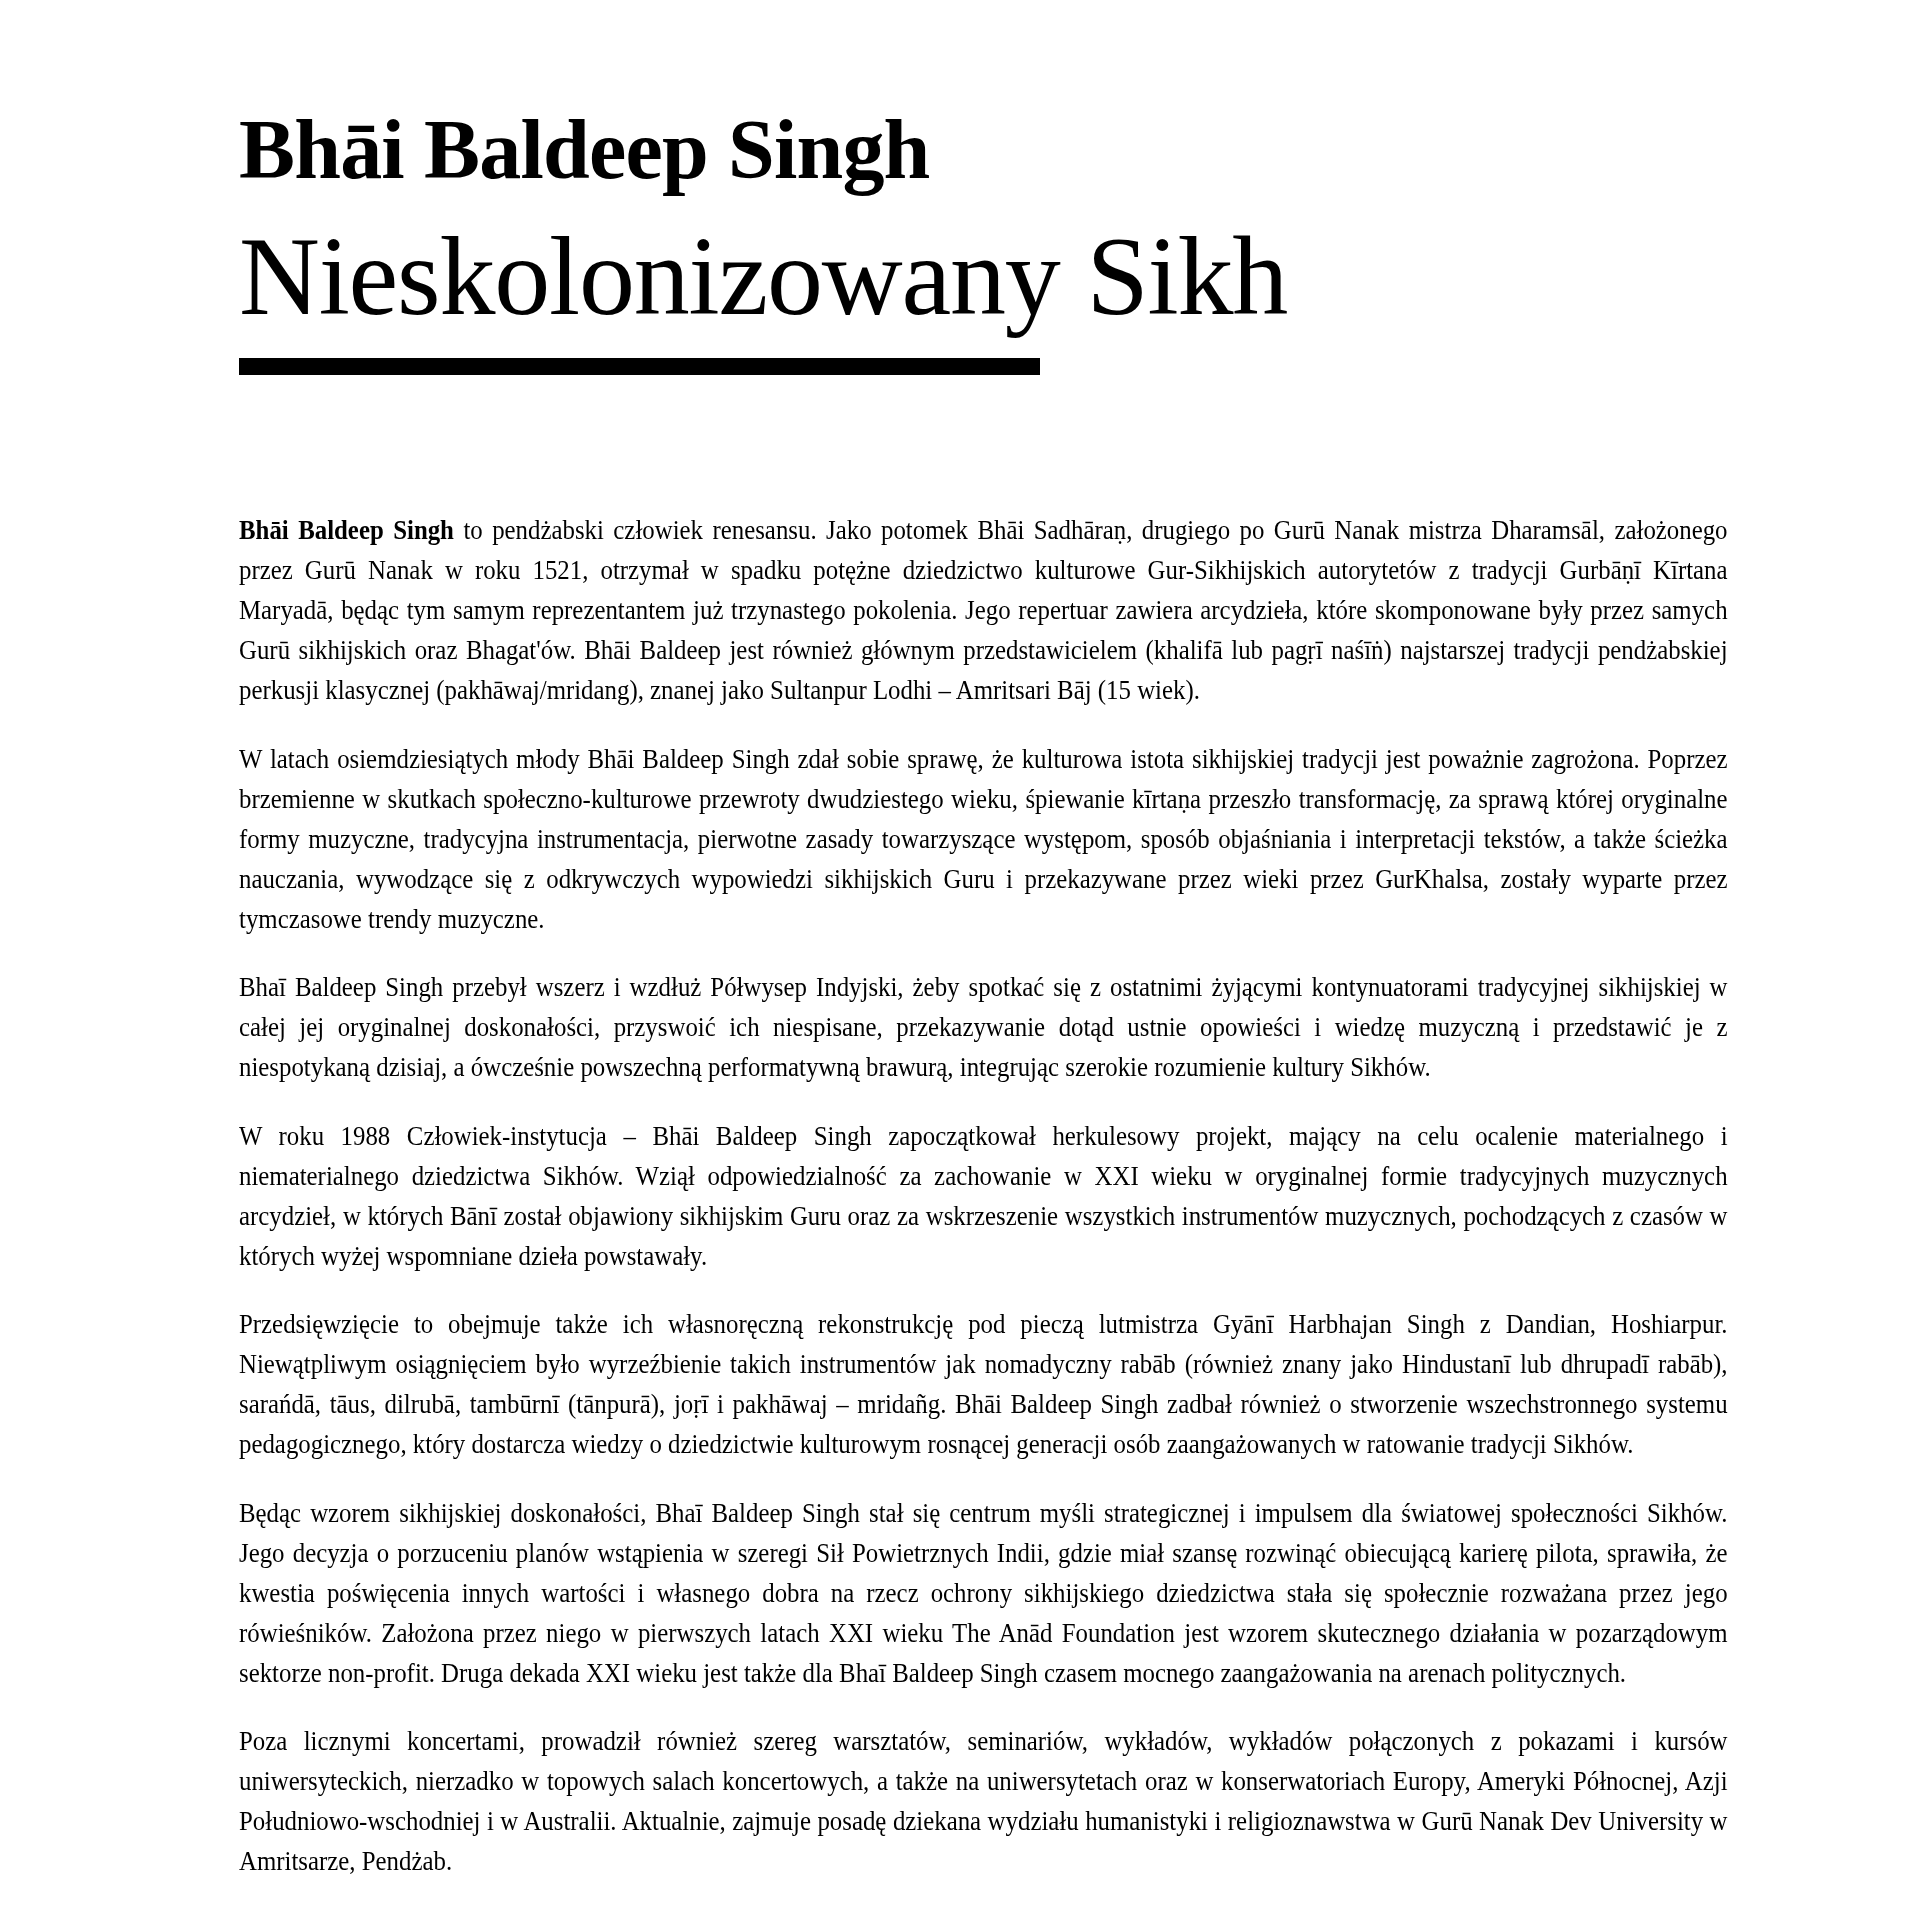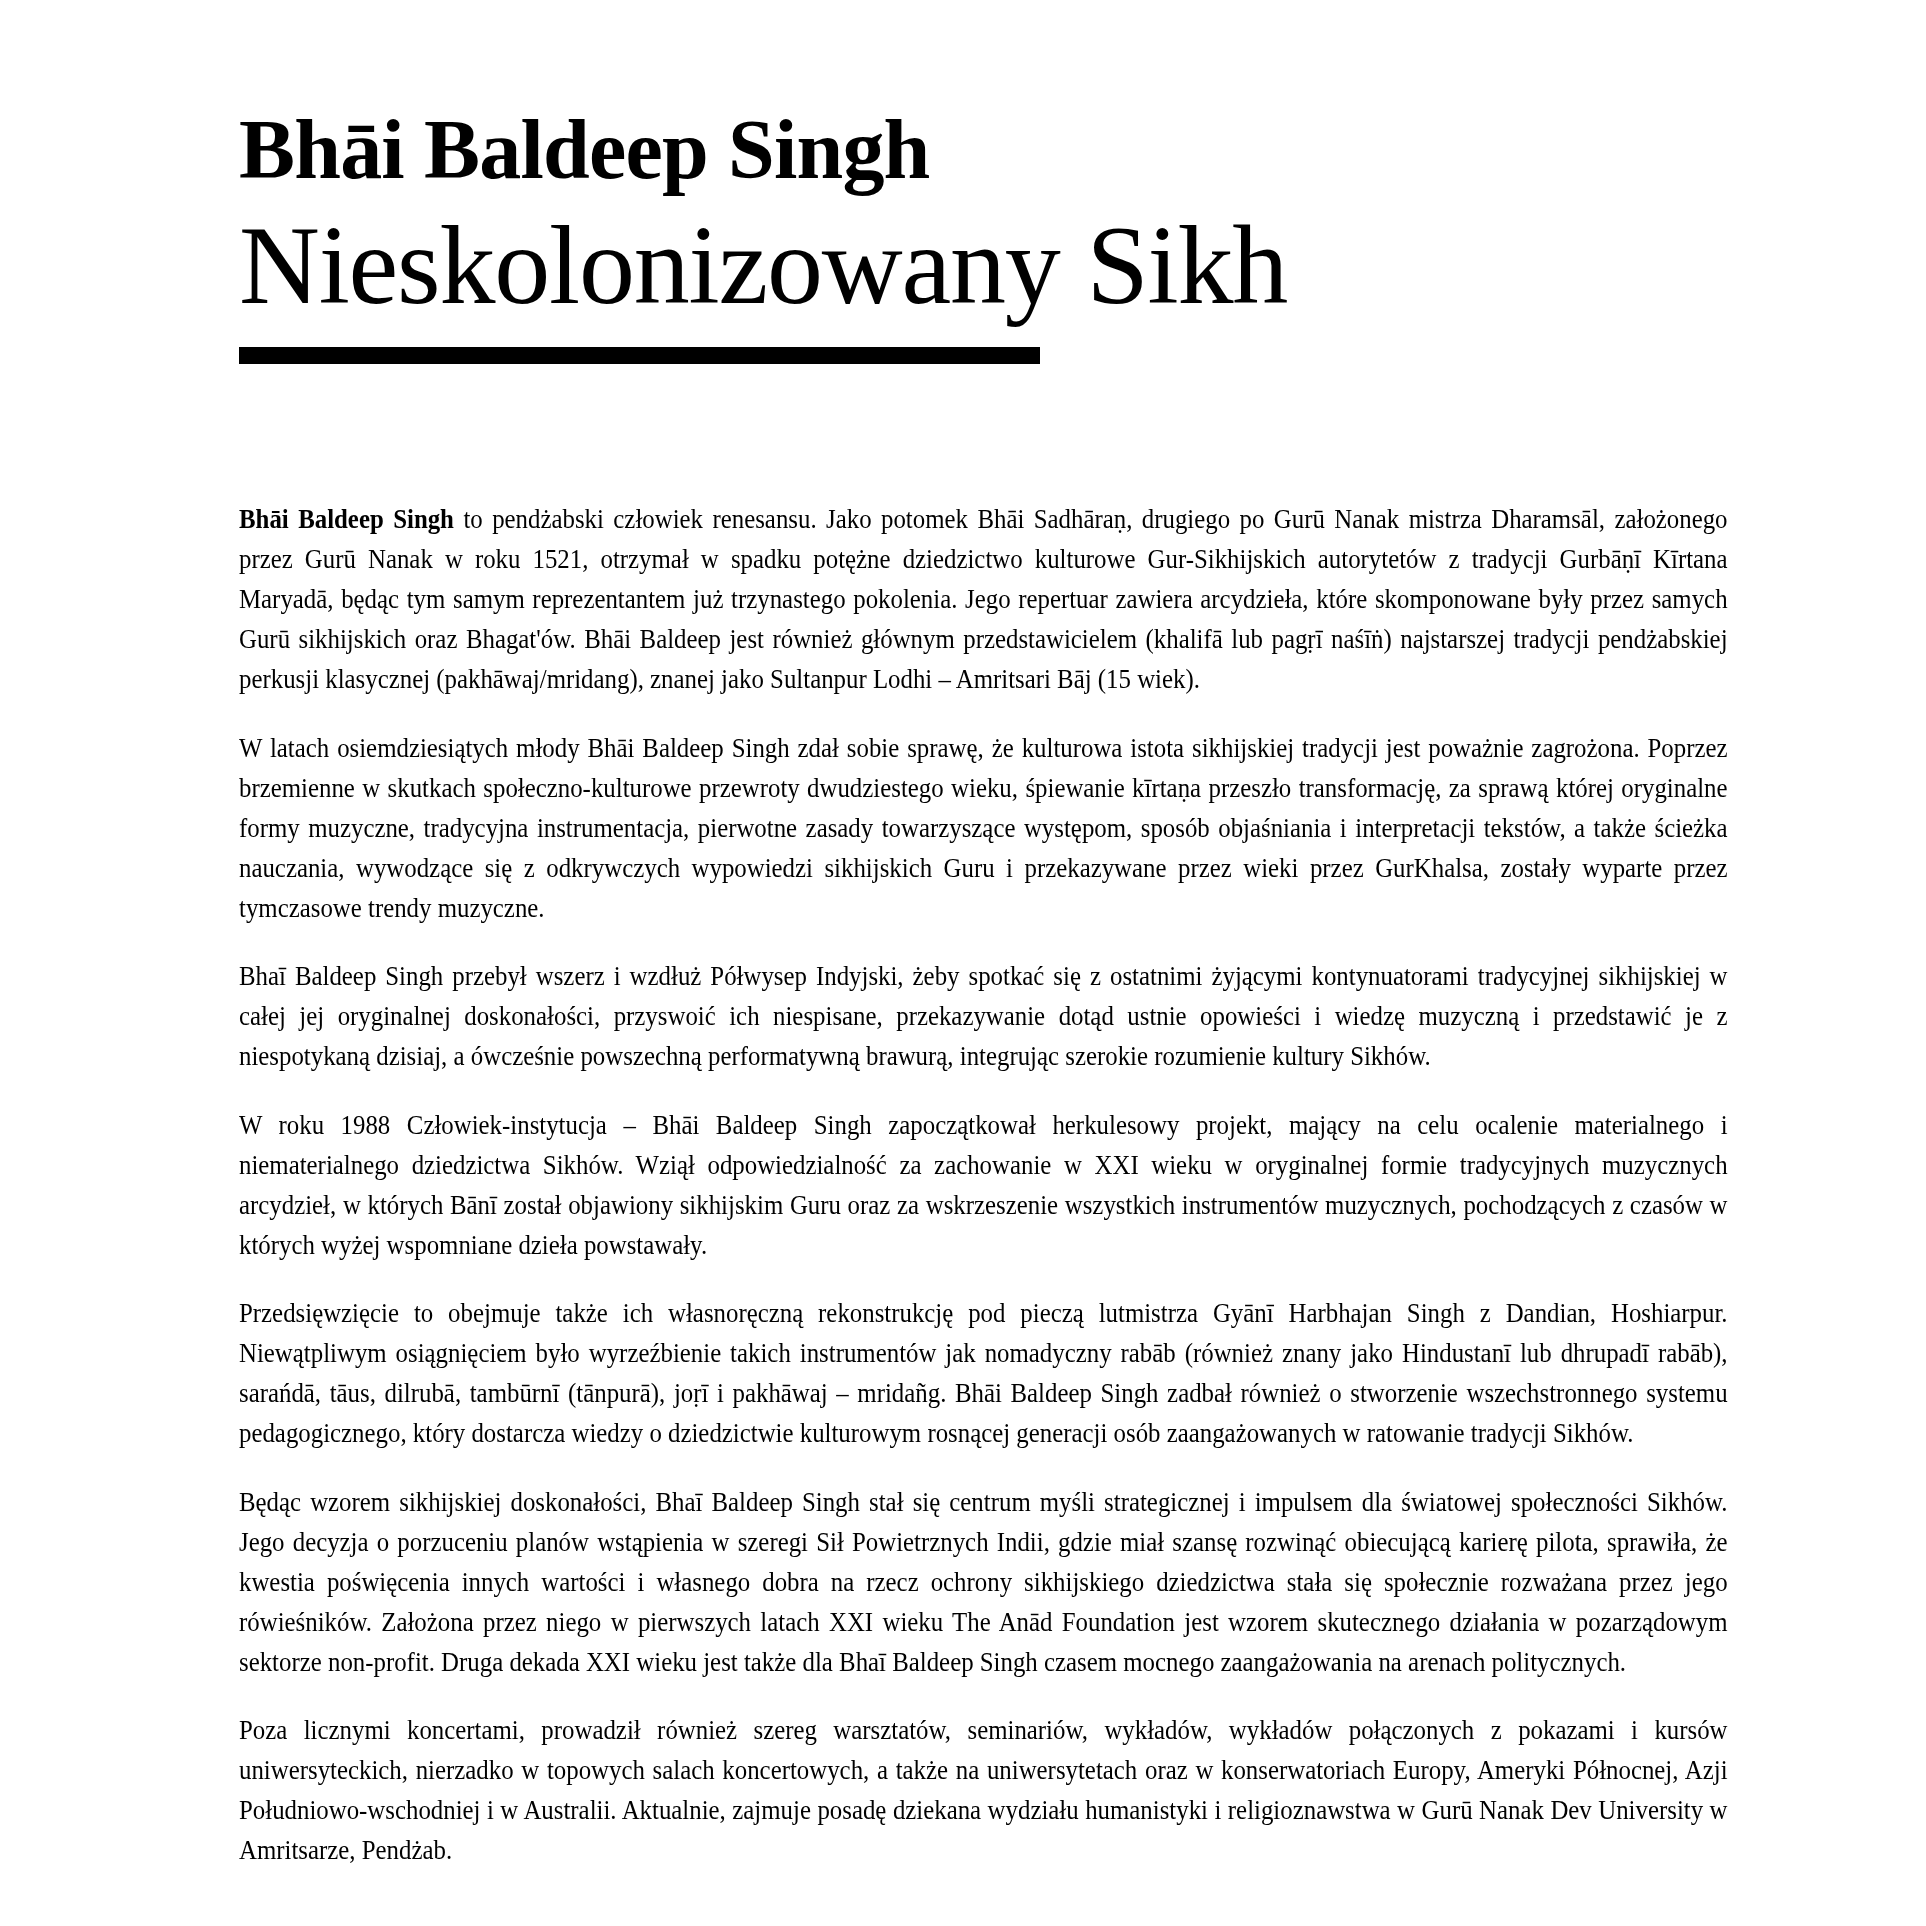--- a/index.html
+++ b/index.html
@@ -1,21 +1,21 @@
 <!DOCTYPE html>
 <html style="font-size:6.2px"><head>
 <meta charset="utf-8">
 <style>
   html,body{margin:0;padding:0;background:#fff;}
   .page{position:relative;width:1966px;height:2757px;background:#ffffff;overflow:hidden;
         font-family:"Liberation Serif",serif;color:#000;}
   
   .header{padding:105px 238px 0 239px;}
   .title{margin:0;font-size:84px;line-height:89px;font-weight:bold;letter-spacing:-0.8px;}
-  .subtitle{margin:12px 0 0 0;font-size:112px;line-height:119px;font-weight:normal;letter-spacing:-1.2px;}
+  .subtitle{margin:23px 0 0 0;font-size:112px;line-height:119px;font-weight:normal;letter-spacing:-1.2px;}
   .rule{width:801px;height:17px;background:#000;margin-top:22.3px;}
   
   .copy{margin:135px 0 0 239px;width:1618px;transform:scaleX(0.92);transform-origin:left top;}
   .copy p{margin:0 0 28.5px 0;font-size:27px;line-height:40px;text-align:justify;}
   .copy strong{font-weight:bold;}
 </style>
 </head>
 <body>
 
 <div class="page">

